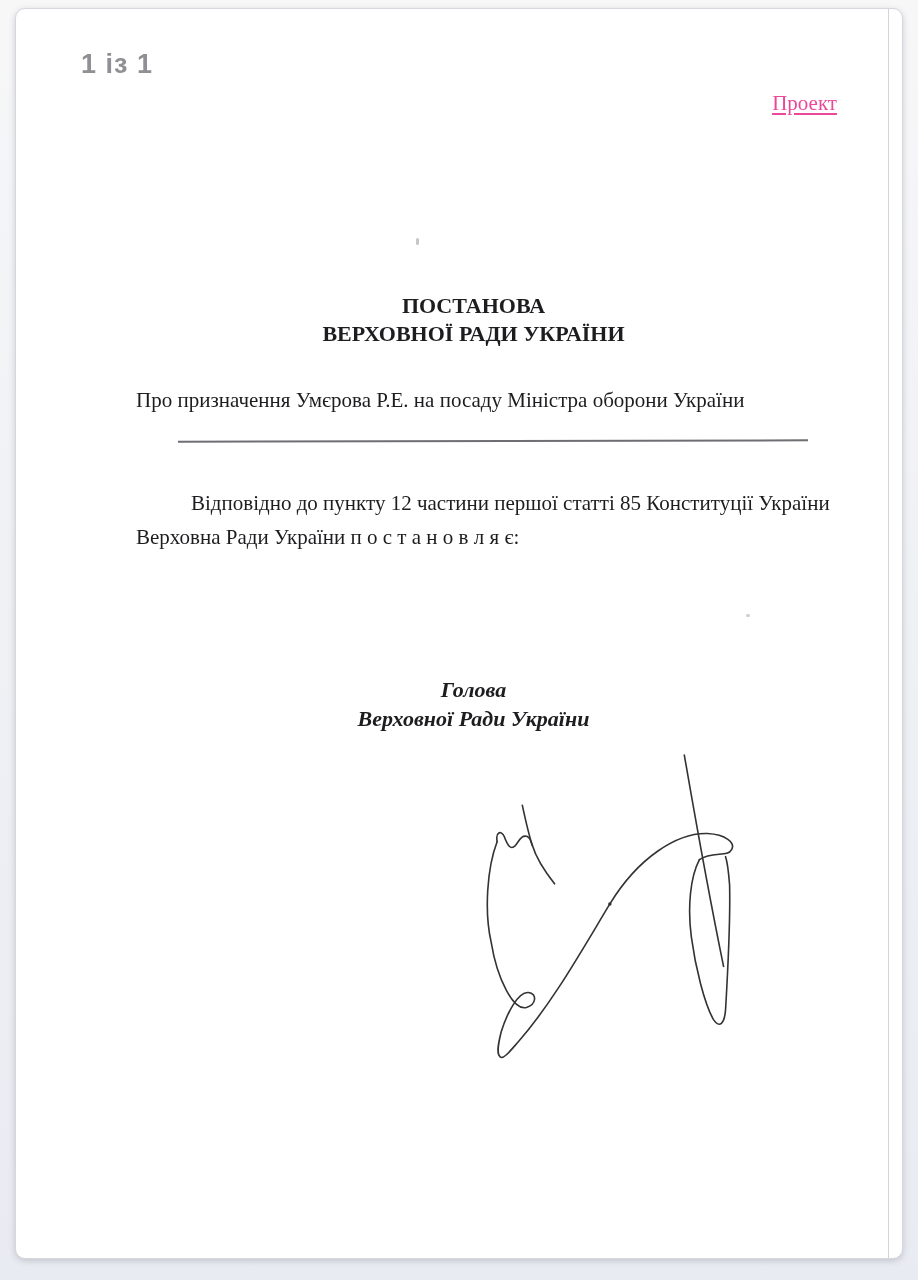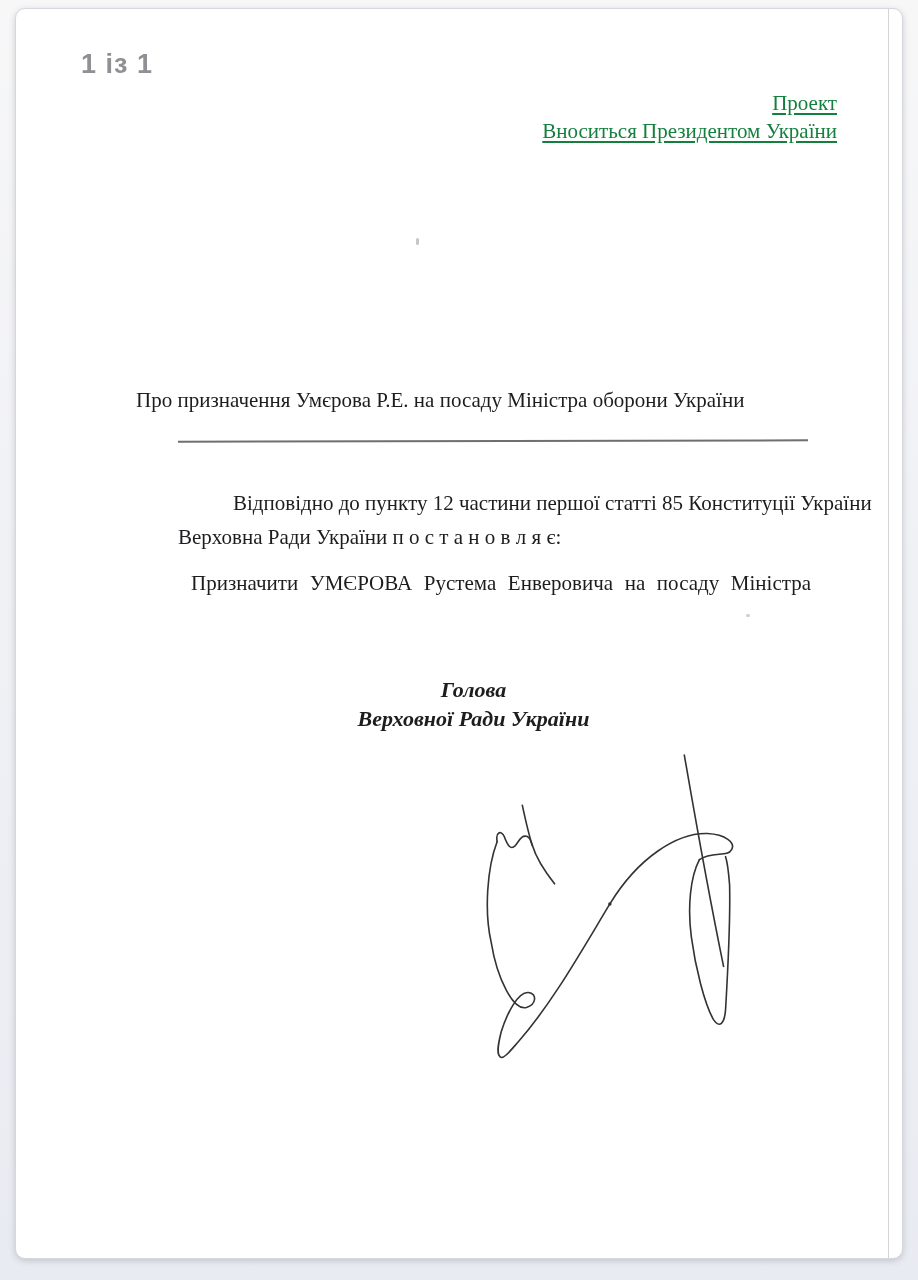--- a/index.html
+++ b/index.html
@@ -38,21 +38,21 @@
     font-weight: 600;
     letter-spacing: 1px;
     color: #909094;
   }
   .doc-header {
     position: absolute;
     top: 80px; right: 65px;
     text-align: right;
     font-size: 21px;
     line-height: 28px;
-    color: #15803d;
+    color: #ec4899;
   }
   .doc-header div { text-decoration: underline; text-underline-offset: 3px; }
   .content {
     position: absolute;
     left: 120px; top: 0;
     width: 675px; height: 100%;
     color: #1d1d20;
   }
   .doc-title {
     position: absolute;
@@ -75,21 +75,21 @@
     background: #55555a;
     opacity: 0.85;
     transform: rotate(-0.12deg);
   }
   .paragraph {
     position: absolute;
     left: 0; width: 100%;
     font-size: 21px;
     line-height: 34px;
   }
-  .para-1 { top: 477px; margin-left: 42px; }
+  .para-1 { top: 477px; }
   .para-2 { top: 557px; }
   .line-justified {
     text-indent: 55px;
     text-align: justify;
     text-align-last: justify;
     white-space: nowrap;
   }
   .line-left { text-align: left; }
   .signatory {
     position: absolute;
@@ -123,37 +123,39 @@
   <div class="page-card">
 
     <div class="scan-edge-right"></div>
     <div class="speck-1"></div>
     <div class="speck-2"></div>
 
     <div class="page-counter">1 із 1</div>
 
     <div class="doc-header">
       <div>Проект</div>
-      <div>Вноситься Президентом України</div>
     </div>
 
     <div class="content">
 
+      <div class="doc-title">
+        <div>ПОСТАНОВА</div>
+        <div>ВЕРХОВНОЇ РАДИ УКРАЇНИ</div>
+      </div>
 
       <div class="doc-subject">Про призначення Умєрова Р.Е. на посаду Міністра оборони України</div>
 
       <div class="subject-rule"></div>
 
       <div class="paragraph para-1">
         <div class="line-justified">Відповідно до пункту 12 частини першої статті 85 Конституції України</div>
         <div class="line-left">Верховна Ради України   п о с т а н о в л я є:</div>
       </div>
 
       <div class="paragraph para-2">
-        <div class="line-justified">Призначити УМЄРОВА Рустема Енверовича на посаду Міністра</div>
       </div>
 
       <div class="signatory">
         <div>Голова</div>
         <div>Верховної Ради України</div>
       </div>
 
     </div>
 
     <svg class="signature-svg" viewBox="0 0 300 330" xmlns="http://www.w3.org/2000/svg">

